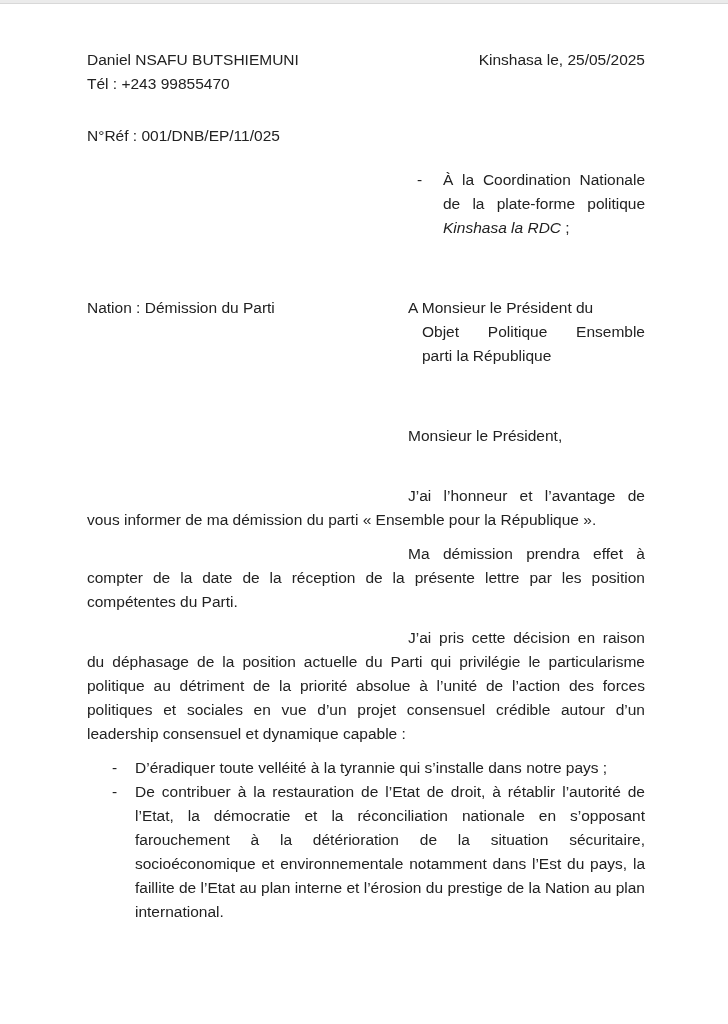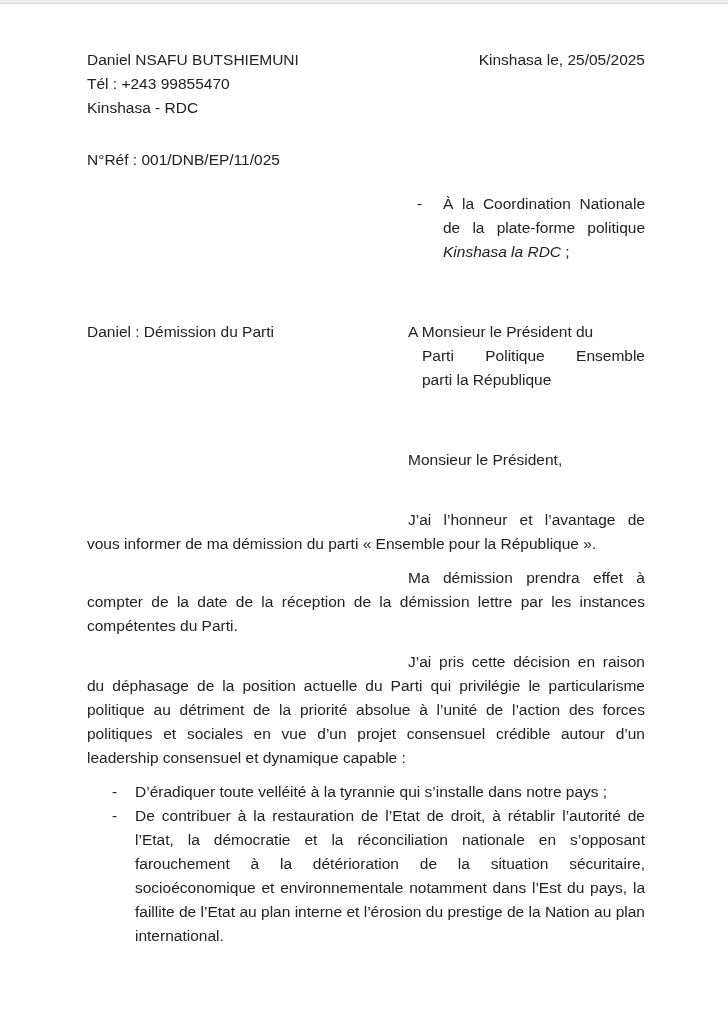--- a/index.html
+++ b/index.html
@@ -105,47 +105,46 @@
 <body>
 
 <div class="top-edge-bar"></div>
 
 <div class="page">
 
   <div class="header-row">
     <div class="sender-block">
       <div>Daniel NSAFU BUTSHIEMUNI</div>
       <div>Tél : +243 99855470</div>
-      <div>Kinshasa - RDC</div>
     </div>
     <div class="date-block">Kinshasa le, 25/05/2025</div>
   </div>
 
   <div class="reference-line">N°Réf : 001/DNB/EP/11/025</div>
 
   <div class="copy-block">
     <div class="copy-item">
       <span class="marker">-</span>
       <span class="copy-text"><span>À la Coordination Nationale de la plate-forme politique </span><span class="italic">Kinshasa la RDC</span><span> ;</span></span>
     </div>
   </div>
 
   <div class="objet-row">
-    <div class="subject-line">Daniel : Démission du Parti</div>
+    <div class="subject-line">Nation : Démission du Parti</div>
     <div class="recipient-block">
       <div>A Monsieur le Président du</div>
-      <div class="recipient-line2">Parti Politique Ensemble</div>
+      <div class="recipient-line2">Objet Politique Ensemble</div>
       <div class="recipient-line3">parti la République</div>
     </div>
   </div>
 
   <div class="salutation">Monsieur le Président,</div>
 
   <div class="para para-1">J’ai l’honneur et l’avantage de vous informer de ma démission du parti « Ensemble pour la République ».</div>
-  <div class="para para-2">Ma démission prendra effet à compter de la date de la réception de la démission lettre par les instances compétentes du Parti.</div>
+  <div class="para para-2">Ma démission prendra effet à compter de la date de la réception de la présente lettre par les position compétentes du Parti.</div>
   <div class="para para-3">J’ai pris cette décision en raison du déphasage de la position actuelle du Parti qui privilégie le particularisme politique au détriment de la priorité absolue à l’unité de l’action des forces politiques et sociales en vue d’un projet consensuel crédible autour d’un leadership consensuel et dynamique capable :</div>
 
   <div class="bullet-list">
     <div class="bullet-item">
       <span class="marker">-</span>
       <span class="bullet-text">D’éradiquer toute velléité à la tyrannie qui s’installe dans notre pays ;</span>
     </div>
     <div class="bullet-item">
       <span class="marker">-</span>
       <span class="bullet-text">De contribuer à la restauration de l’Etat de droit, à rétablir l’autorité de l’Etat, la démocratie et la réconciliation nationale en s’opposant farouchement à la détérioration de la situation sécuritaire, socioéconomique et environnementale notamment dans l’Est du pays, la faillite de l’Etat au plan interne et l’érosion du prestige de la Nation au plan international.</span>

